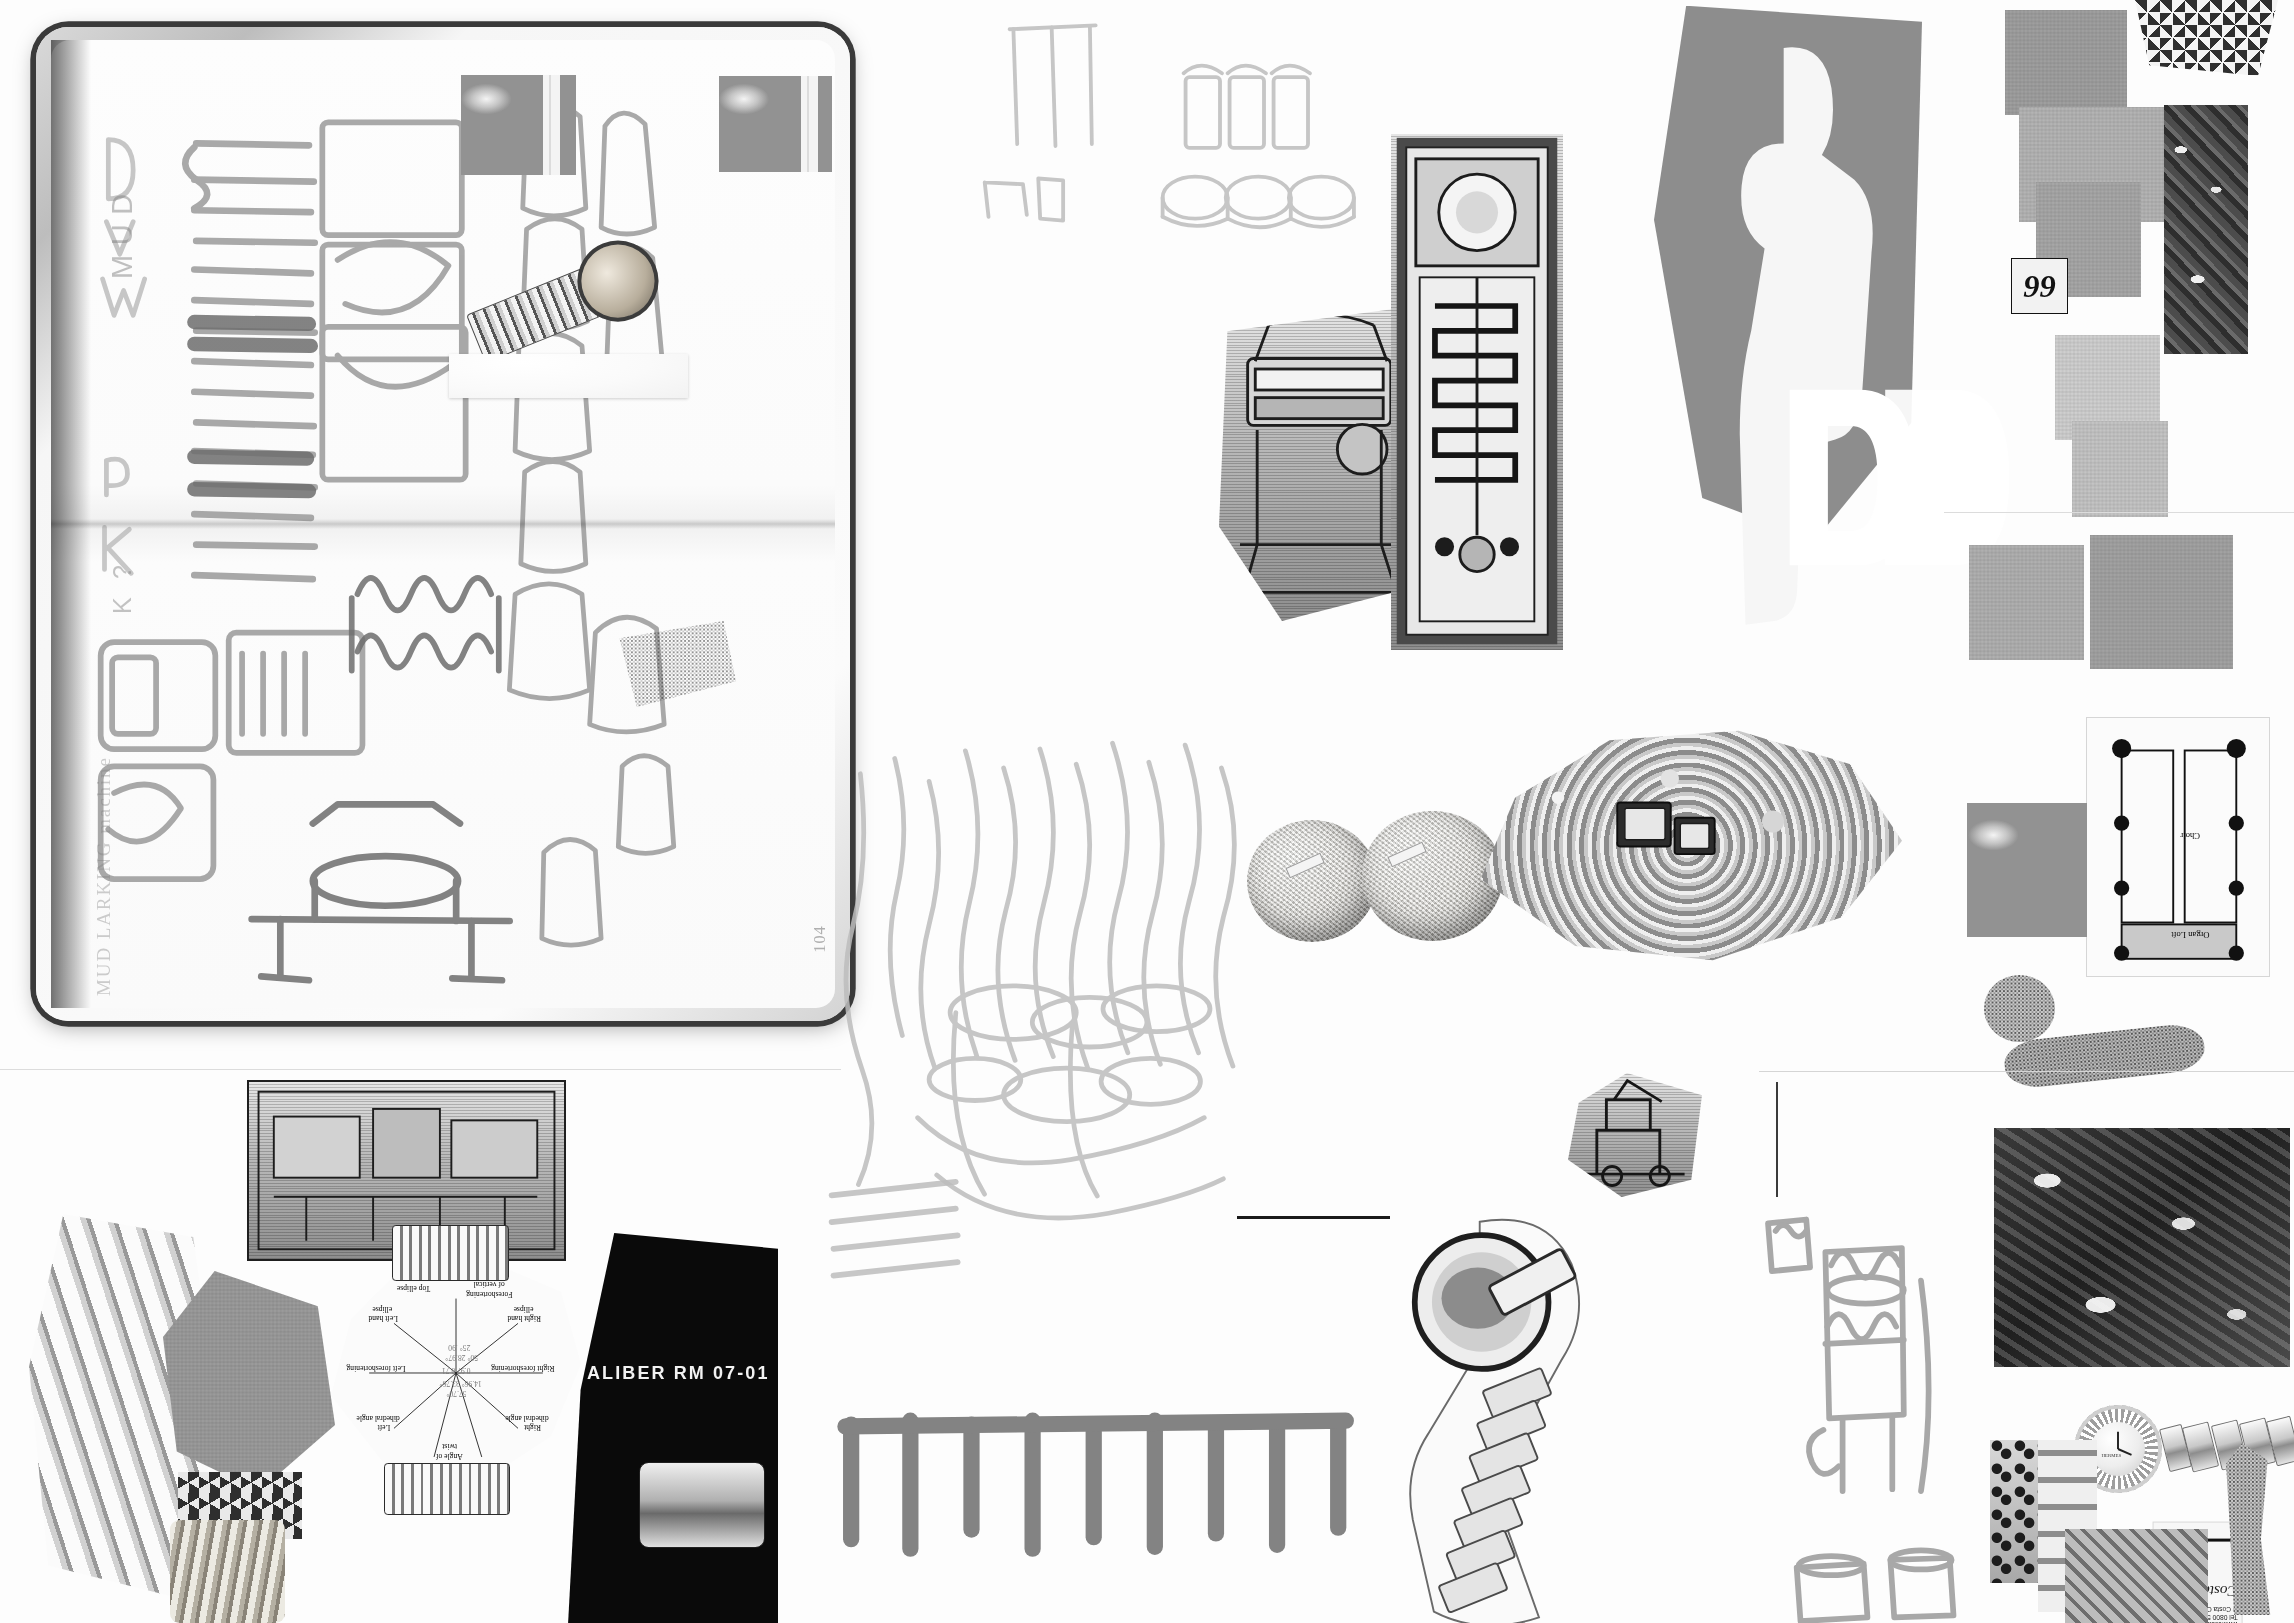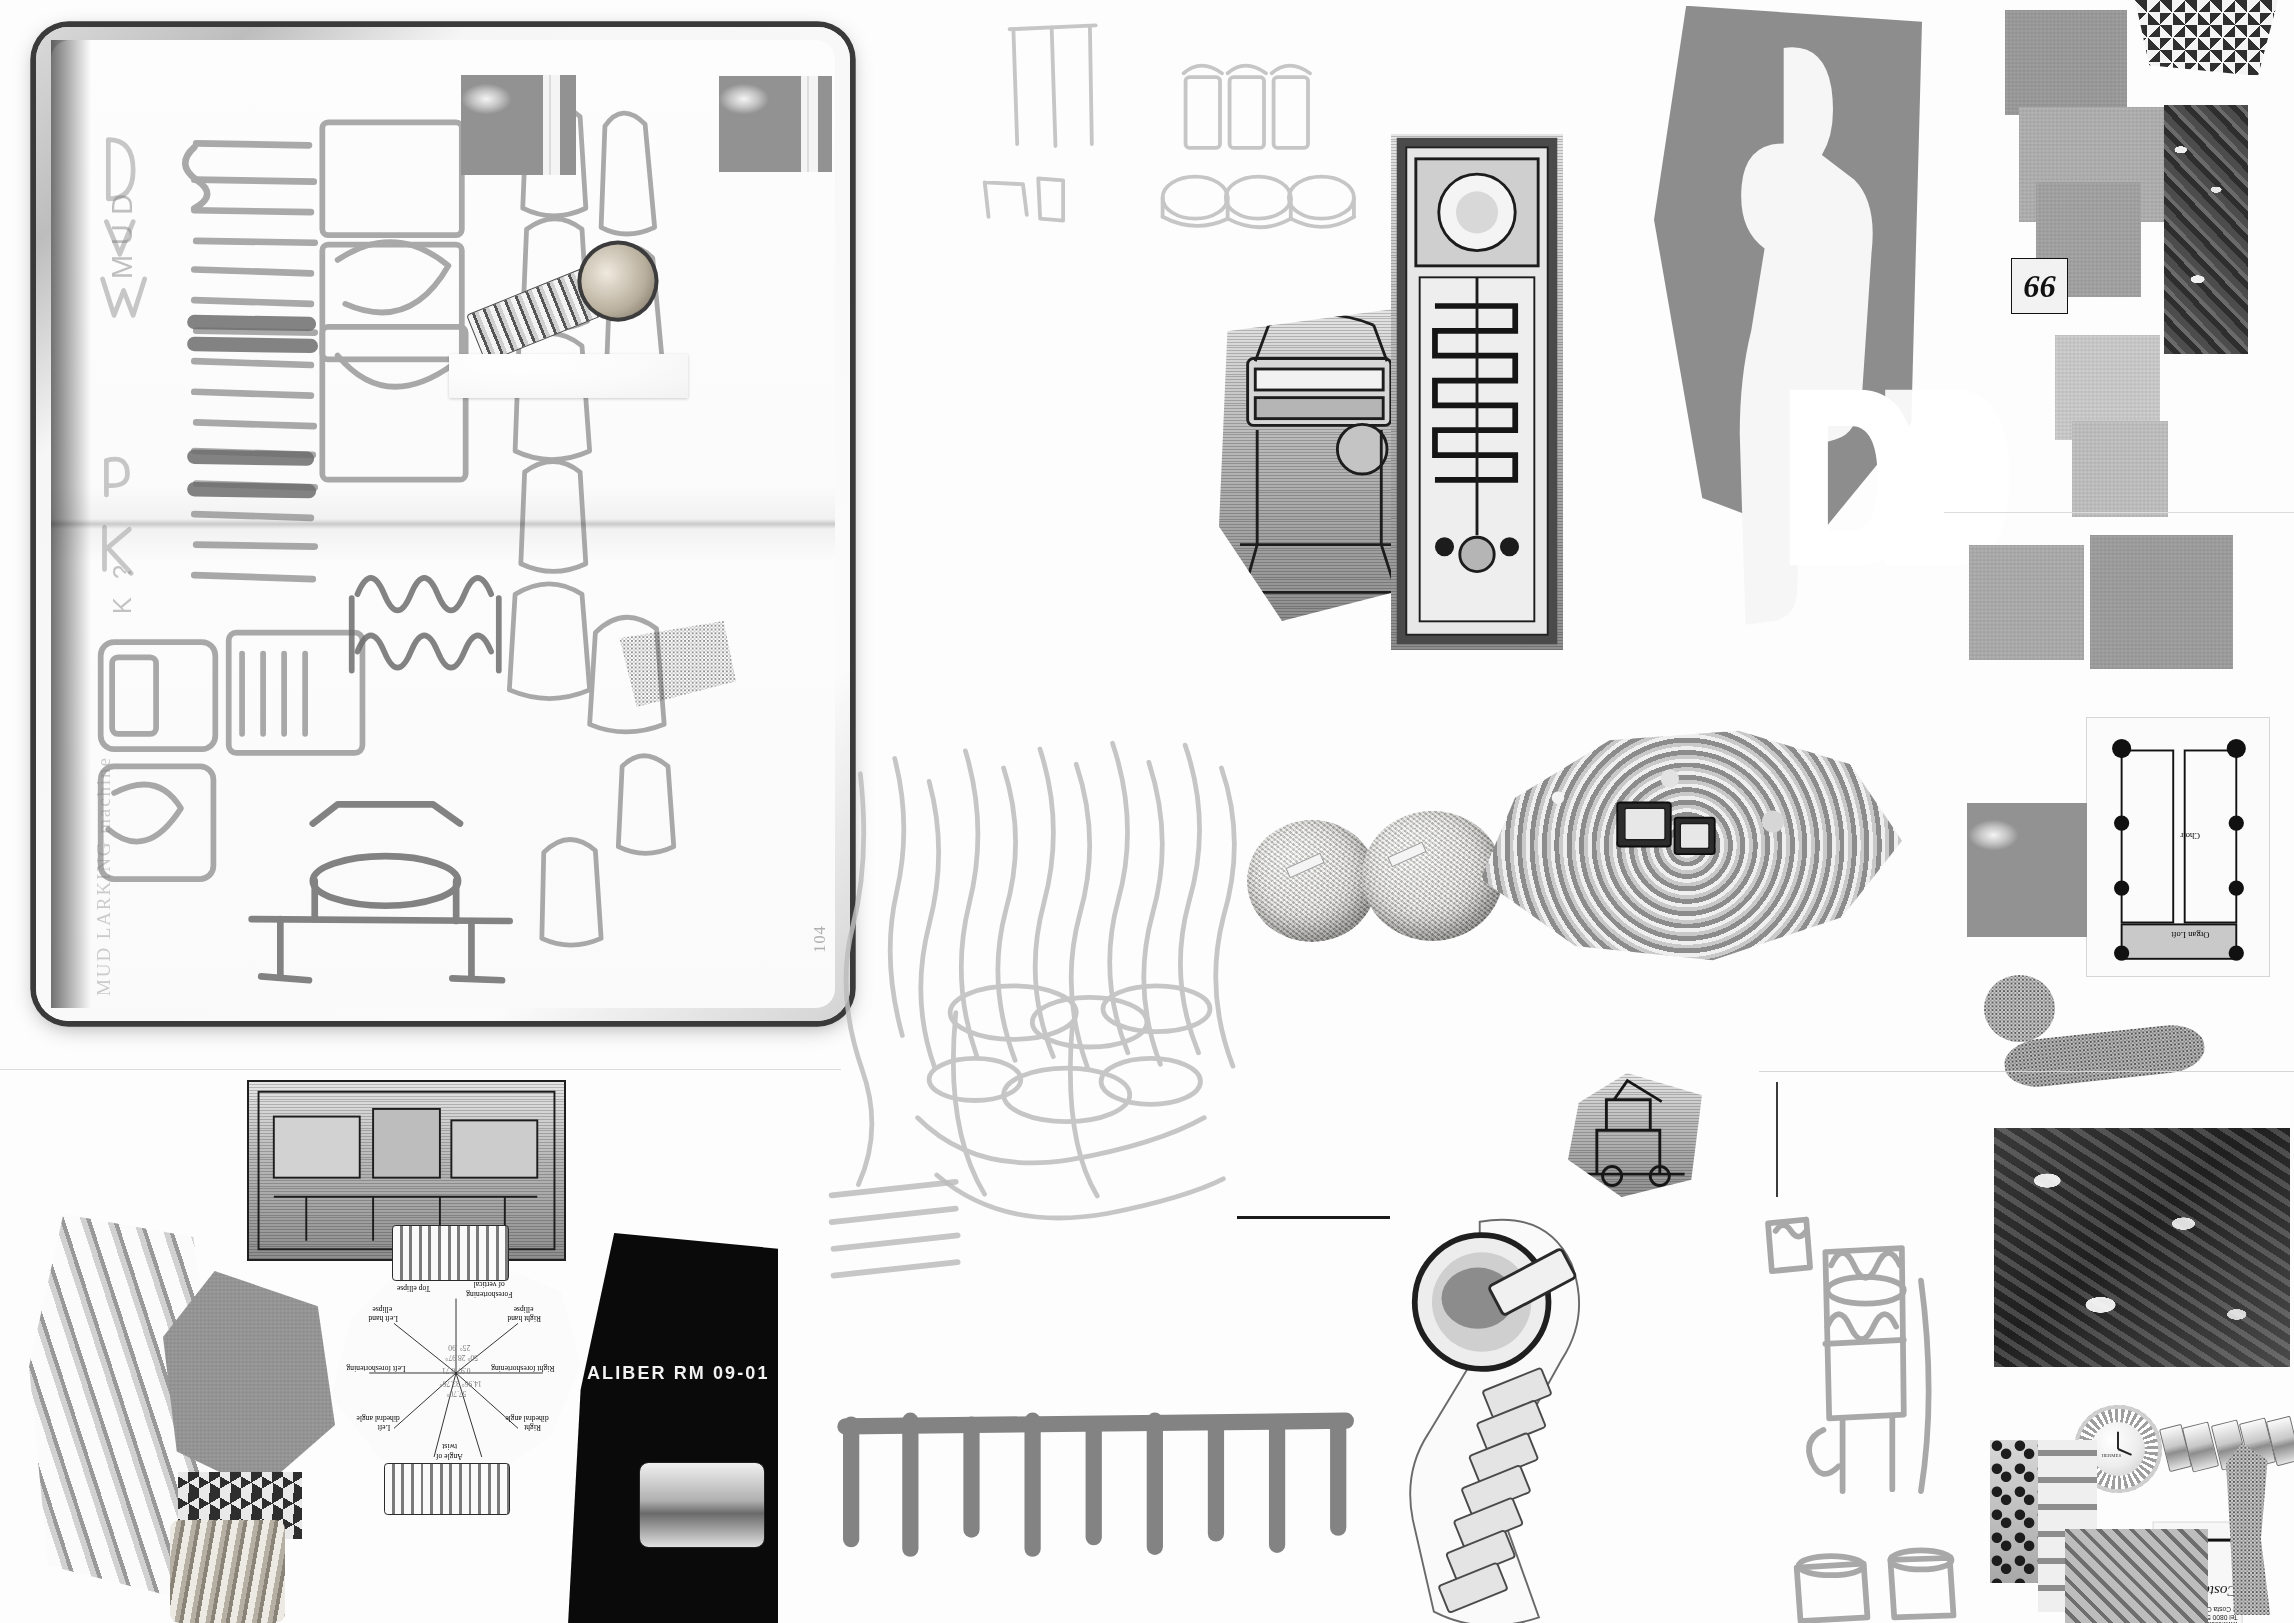--- a/index.html
+++ b/index.html
@@ -377,21 +377,21 @@
         <rect x="218" y="102" width="30" height="26" rx="2"></rect>
       </g>
     </svg>
   </div>
 
   <div class="abs diamondtex" style="left:2135px;top:0px;width:143px;height:76px;clip-path:polygon(0 0,100% 0,86% 100%,10% 86%);"></div>
   <div class="abs halftone grain" style="left:2005px;top:9.6px;width:122px;height:105px;background-color:#9f9f9f;"></div>
   <div class="abs halftone grain" style="left:2019px;top:107px;width:163px;height:115px;background-color:#b4b4b4;"></div>
   <div class="abs halftone grain" style="left:2036px;top:182px;width:105px;height:115px;background-color:#a7a7a7;"></div>
   <div class="abs" style="left:2011px;top:258px;width:55px;height:54px;background:#f2f2f2;border:1.9px solid #121212;display:flex;align-items:center;justify-content:center;">
-     <span class="price99">66</span>
+     <span class="price99">99</span>
   </div>
   <div class="abs halftone grain" style="left:2055px;top:335px;width:105px;height:105px;background-color:#cfcfcf;"></div>
   <div class="abs halftone grain" style="left:2072px;top:421px;width:96px;height:96px;background-color:#c4c4c4;"></div>
   <div class="abs fabric" style="left:2164px;top:105px;width:84px;height:249px;"></div>
   <div class="abs halftone grain" style="left:1969px;top:545px;width:115px;height:115px;background-color:#b0b0b0;"></div>
   <div class="abs halftone grain" style="left:2090px;top:535px;width:143px;height:134px;background-color:#a2a2a2;"></div>
 
   <div class="abs rot180" style="left:2086px;top:717px;width:182px;height:258px;background:#fbfbfb;border:1px solid #d6d6d6;">
     <svg style="width:182px;height:258px" viewBox="0 0 190 270" width="182" height="258">
       <g stroke="#111" fill="none" stroke-width="2">
@@ -540,21 +540,21 @@
 
   <div class="abs" style="left:392px;top:1225px;width:115px;height:54px;
               background:repeating-linear-gradient(90deg,#fafafa 0 6.7px,#7a7a7a 6.7px 9.6px);
               border:1.9px solid #2b2b2b;border-radius:3.8px;"></div>
   <div class="abs" style="left:384px;top:1463px;width:124px;height:50px;
               background:repeating-linear-gradient(90deg,#fafafa 0 6.7px,#7a7a7a 6.7px 9.6px);
               border:1.9px solid #2b2b2b;border-radius:3.8px;"></div>
 
   <div class="abs black" style="left:568px;top:1233px;width:210px;height:392px;
               clip-path:polygon(22% 0%,100% 4%,100% 100%,0% 100%,6% 40%);">
-    <div class="calib abs" style="left:19px;top:130px;">ALIBER RM 09-01</div>
+    <div class="calib abs" style="left:19px;top:130px;">ALIBER RM 07-01</div>
     <div class="abs" style="left:71px;top:229px;width:124px;height:84px;border-radius:9.6px;
                 background:linear-gradient(180deg,#efefef,#b0b0b0 45%,#6a6a6a 60%,#e0e0e0 100%);
                 border:1.9px solid #202020;"></div>
   </div>
 
   <div class="abs" style="left:1365px;top:1195px;width:239px;height:430px;">
     <svg style="width:239px;height:430px" viewBox="0 0 250 450" width="239" height="430">
       <path d="M120 28 q 70 -12 96 44 q 20 54 -10 100 l -50 90 q -24 46 -4 96 l 30 84 q -60 20 -110 -6 l -22 -96 q -10 -50 16 -90 l 52 -86 q 24 -46 2 -96 z" fill="#fafafa" stroke="#6a6a6a" stroke-width="2"></path>
 
       <circle cx="122" cy="112" r="70" fill="#ededed" stroke="#1f1f1f" stroke-width="6"></circle>

